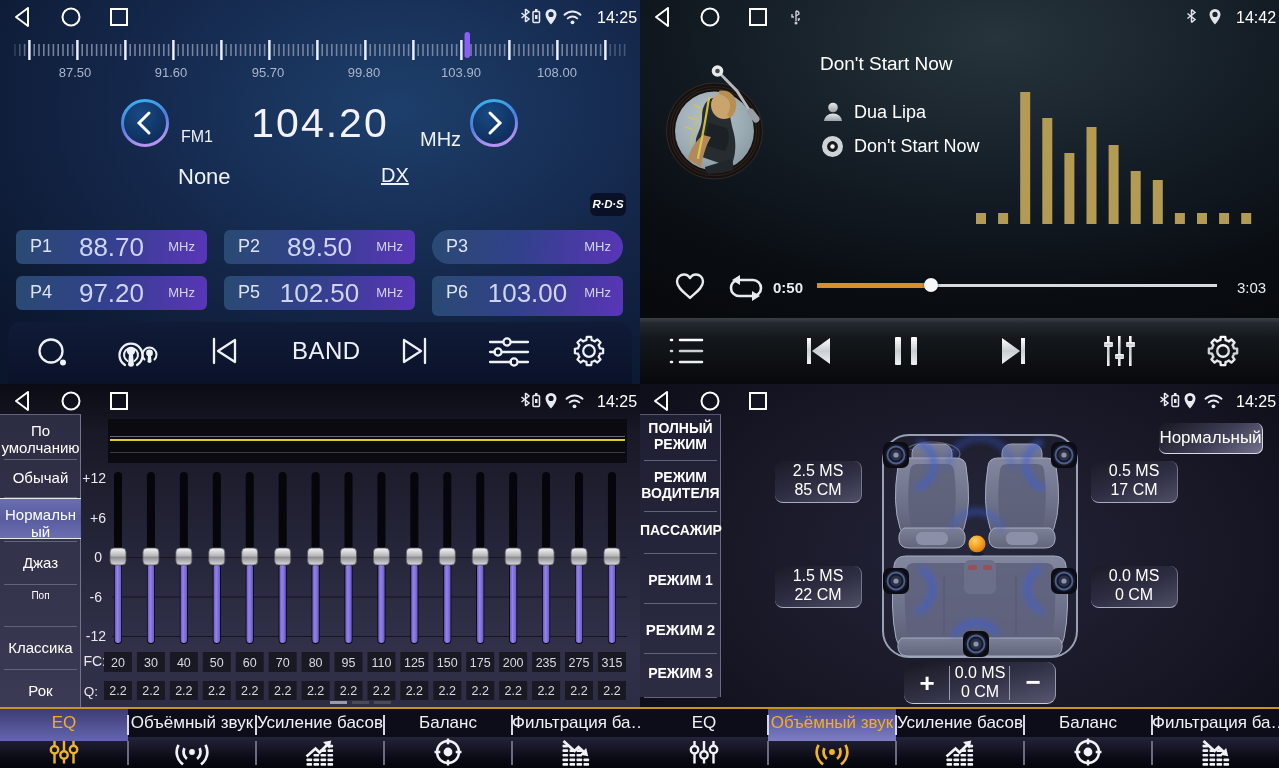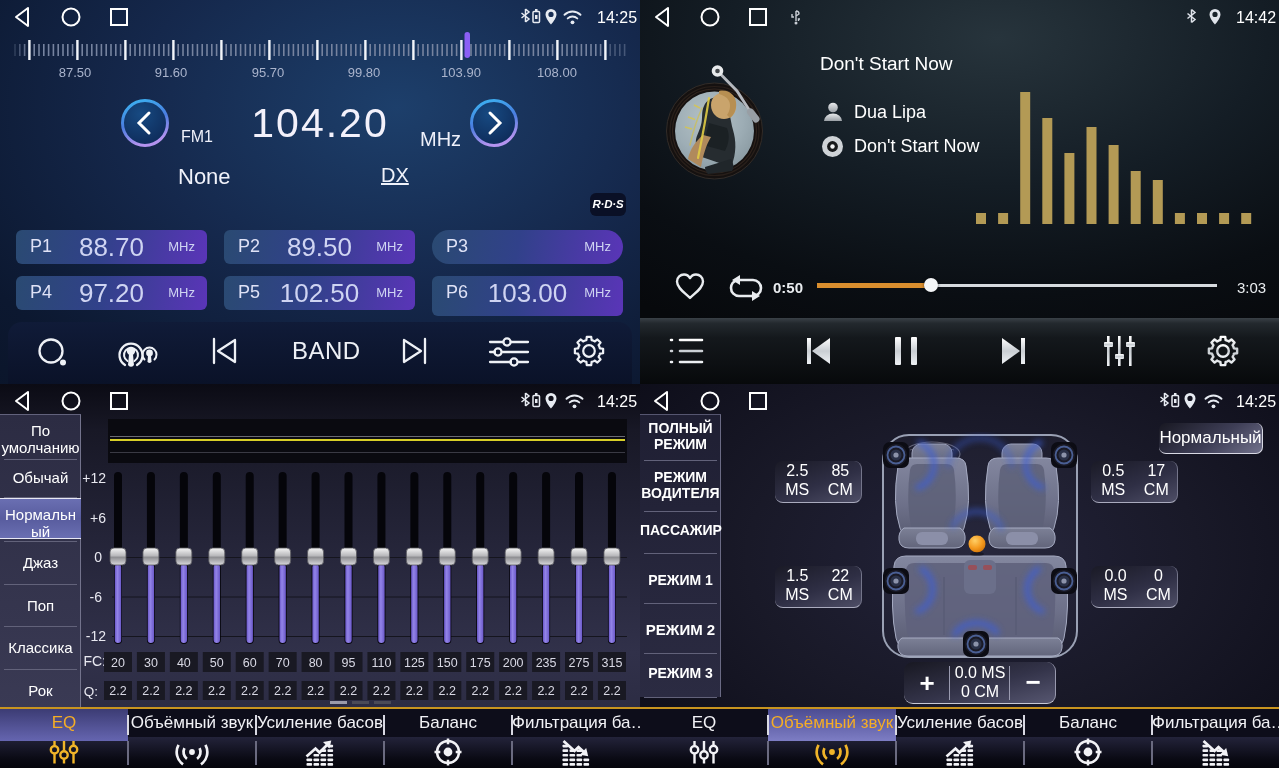--- a/index.html
+++ b/index.html
@@ -12,21 +12,21 @@
     background:radial-gradient(ellipse 600px 330px at 56% 10%, #27343c 0%, #141d25 45%, #0a0e13 78%, #07090c 100%); }
   #bl { left:0; top:384px; width:640px; height:384px;
     background:linear-gradient(180deg, #0b0b14 0%, #181826 12%, #242438 40%, #31314a 70%, #2b2b42 88%, #1a1a2a 100%); }
   #br { left:640px; top:384px; width:639px; height:384px;
     background:radial-gradient(ellipse 500px 330px at 52% 45%, #23233a 0%, #191928 45%, #0e0e1a 85%); }
   .abs { position:absolute; }
   .txt { position:absolute; color:#fff; white-space:nowrap; }
   .vbtn { position:absolute; width:87px; height:42px; border-radius:8px;
     background:linear-gradient(160deg,#1a1a26 0%, #2f2f45 55%, #4e4e66 100%);
     border-bottom:1.5px solid #aaabbe; border-right:1px solid #74758a;
-    color:#fff; font-size:16px; text-align:center; display:flex; flex-direction:row; }
+    color:#fff; font-size:16px; text-align:center; display:flex; flex-direction:column; }
   .vbtn span { line-height:19px; }
   .side-item { position:absolute; left:0; width:81px; color:#fff; text-align:center; }
   .tabbar { position:absolute; left:0; top:323px; width:640px; height:61px; }
 </style>
 </head>
 <body>
 
 <div class="q" id="tl">
   <svg class="abs" id="tl-status" style="left:0;top:0" width="640" height="34" viewBox="0 0 640 34">
     <path d="M28 8 L16 17 L28 26 Z" fill="none" stroke="#fff" stroke-width="2" stroke-linejoin="round"></path>
@@ -436,21 +436,21 @@
     <circle cx="574.5" cy="22.3" r="1.9" fill="#e7ebf2"></circle>
     <text x="597" y="23" font-size="16" fill="#fff">14:25</text>
   </svg>
   <div class="abs" id="bl-side" style="left:0;top:30px;width:81px;height:295px;background:linear-gradient(180deg,#2c2c43,#3a3a54);border-right:1px solid #73738c;border-top:1px solid #62627c;"></div>
   <div id="bl-sidelist">
       <div class="abs" style="left:0;top:114px;width:81px;height:41px;background:linear-gradient(180deg,#6a6fb2,#585c9e 50%,#6a6fb2);border-top:1.5px solid #e8e8f4;border-bottom:1.5px solid #e8e8f4;"></div>
       <div class="side-item" style="top:38px;font-size:15px;line-height:17px;">По<br>умолчанию</div>
       <div class="side-item" style="top:85px;font-size:15px;line-height:17px;">Обычай</div>
       <div class="side-item" style="top:122px;font-size:15px;line-height:17px;">Нормальн<br>ый</div>
       <div class="side-item" style="top:170px;font-size:15px;line-height:17px;">Джаз</div>
-      <div class="side-item" style="top:213px;font-size:15px;line-height:17px;">Поп</div>
+      <div class="side-item" style="top:203px;font-size:10px;line-height:17px;">Поп</div>
       <div class="side-item" style="top:255px;font-size:15px;line-height:17px;">Классика</div>
       <div class="side-item" style="top:298px;font-size:15px;line-height:17px;">Рок</div>
       <div class="abs" style="left:4px;top:75px;width:73px;height:1px;background:#62627a;"></div>
       <div class="abs" style="left:4px;top:113px;width:73px;height:1px;background:#62627a;"></div>
       <div class="abs" style="left:4px;top:157px;width:73px;height:1px;background:#62627a;"></div>
       <div class="abs" style="left:4px;top:200px;width:73px;height:1px;background:#62627a;"></div>
       <div class="abs" style="left:4px;top:242px;width:73px;height:1px;background:#62627a;"></div>
       <div class="abs" style="left:4px;top:285px;width:73px;height:1px;background:#62627a;"></div>
     </div>
   <div class="abs" id="bl-spectrum" style="left:108px;top:35px;width:519px;height:44px;background:#0a0a10;">

